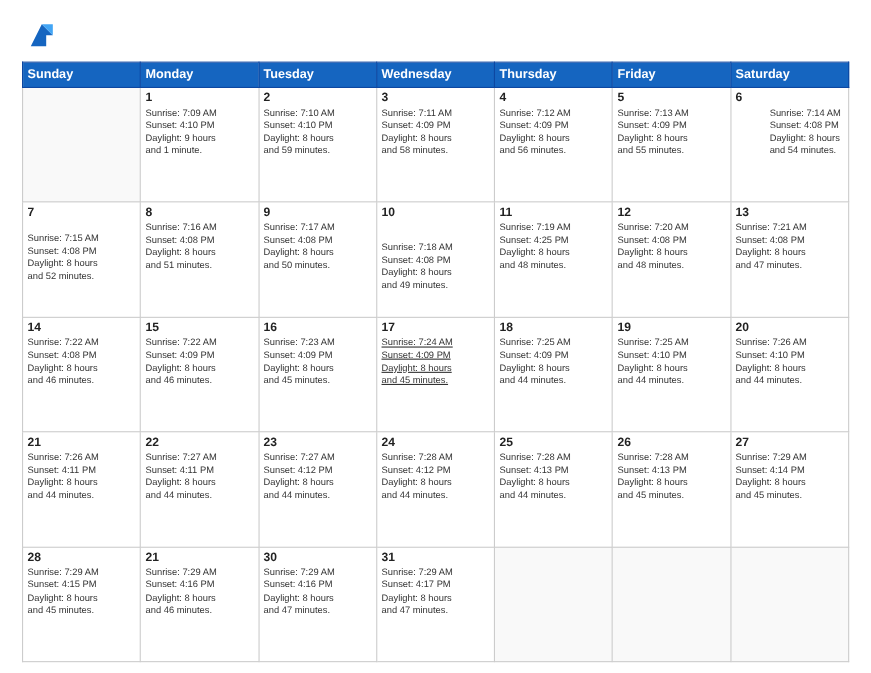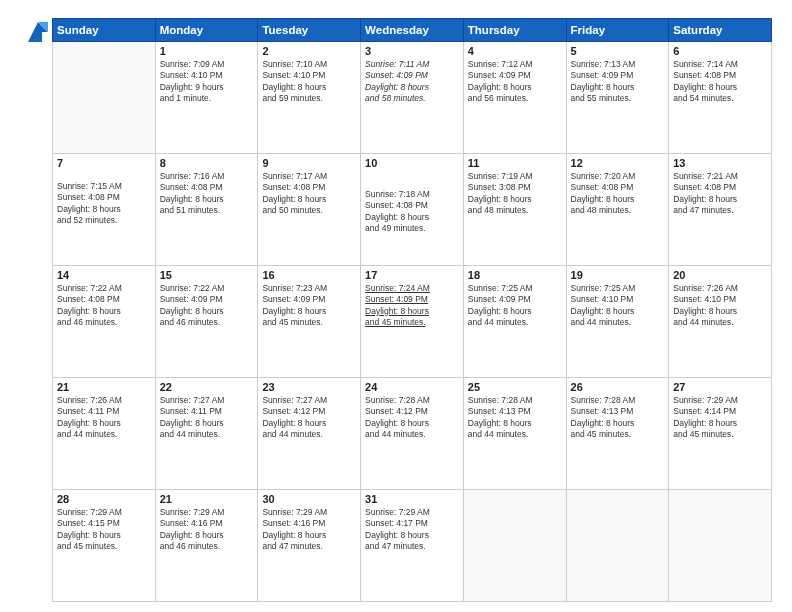--- a/index.html
+++ b/index.html
@@ -8,21 +8,21 @@
       height: 612px;
       background: #fff;
       font-family: Arial, sans-serif;
       overflow: hidden;
     }
     .page {
       width: 792px;
       height: 612px;
       padding: 18px 20px 10px 20px;
       display: flex;
-      flex-direction: row;
+      flex-direction: column;
     }
     .header {
       display: flex;
       justify-content: space-between;
       align-items: flex-start;
       margin-bottom: 10px;
     }
     .logo {
       display: flex;
       align-items: center;
@@ -140,42 +140,42 @@
           </td>
           <td>
             <span class="day-num">2</span>
             <div class="day-info" style="white-space: pre-line;">Sunrise: 7:10 AM
 Sunset: 4:10 PM
 Daylight: 8 hours
 and 59 minutes.</div>
           </td>
           <td>
             <span class="day-num">3</span>
-            <div class="day-info" style="white-space: pre-line; font-style: italic;">Sunrise: 7:11 AM
+            <div class="day-info" style="white-space: pre-line;">Sunrise: 7:11 AM
 Sunset: 4:09 PM
 Daylight: 8 hours
 and 58 minutes.</div>
           </td>
           <td>
             <span class="day-num">4</span>
             <div class="day-info" style="white-space: pre-line;">Sunrise: 7:12 AM
 Sunset: 4:09 PM
 Daylight: 8 hours
 and 56 minutes.</div>
           </td>
           <td>
             <span class="day-num">5</span>
             <div class="day-info" style="white-space: pre-line;">Sunrise: 7:13 AM
 Sunset: 4:09 PM
 Daylight: 8 hours
 and 55 minutes.</div>
           </td>
           <td>
             <span class="day-num">6</span>
-            <div class="day-info" style="white-space: pre-line;">Sunrise: 7:14 AM
+            <div class="day-info" style="white-space: pre-line; margin-left: 31px;">Sunrise: 7:14 AM
 Sunset: 4:08 PM
 Daylight: 8 hours
 and 54 minutes.</div>
           </td>
         </tr>
         <tr>
           <td>
             <span class="day-num">7</span>
             <div class="day-info" style="white-space: pre-line; margin-top: 12px;">Sunrise: 7:15 AM
 Sunset: 4:08 PM
@@ -199,21 +199,21 @@
           <td>
             <span class="day-num">10</span>
             <div class="day-info" style="white-space: pre-line; margin-top: 20px;">Sunrise: 7:18 AM
 Sunset: 4:08 PM
 Daylight: 8 hours
 and 49 minutes.</div>
           </td>
           <td>
             <span class="day-num">11</span>
             <div class="day-info" style="white-space: pre-line;">Sunrise: 7:19 AM
-Sunset: 3:08 PM
+Sunset: 4:25 PM
 Daylight: 8 hours
 and 48 minutes.</div>
           </td>
           <td>
             <span class="day-num">12</span>
             <div class="day-info" style="white-space: pre-line;">Sunrise: 7:20 AM
 Sunset: 4:08 PM
 Daylight: 8 hours
 and 48 minutes.</div>
           </td>

